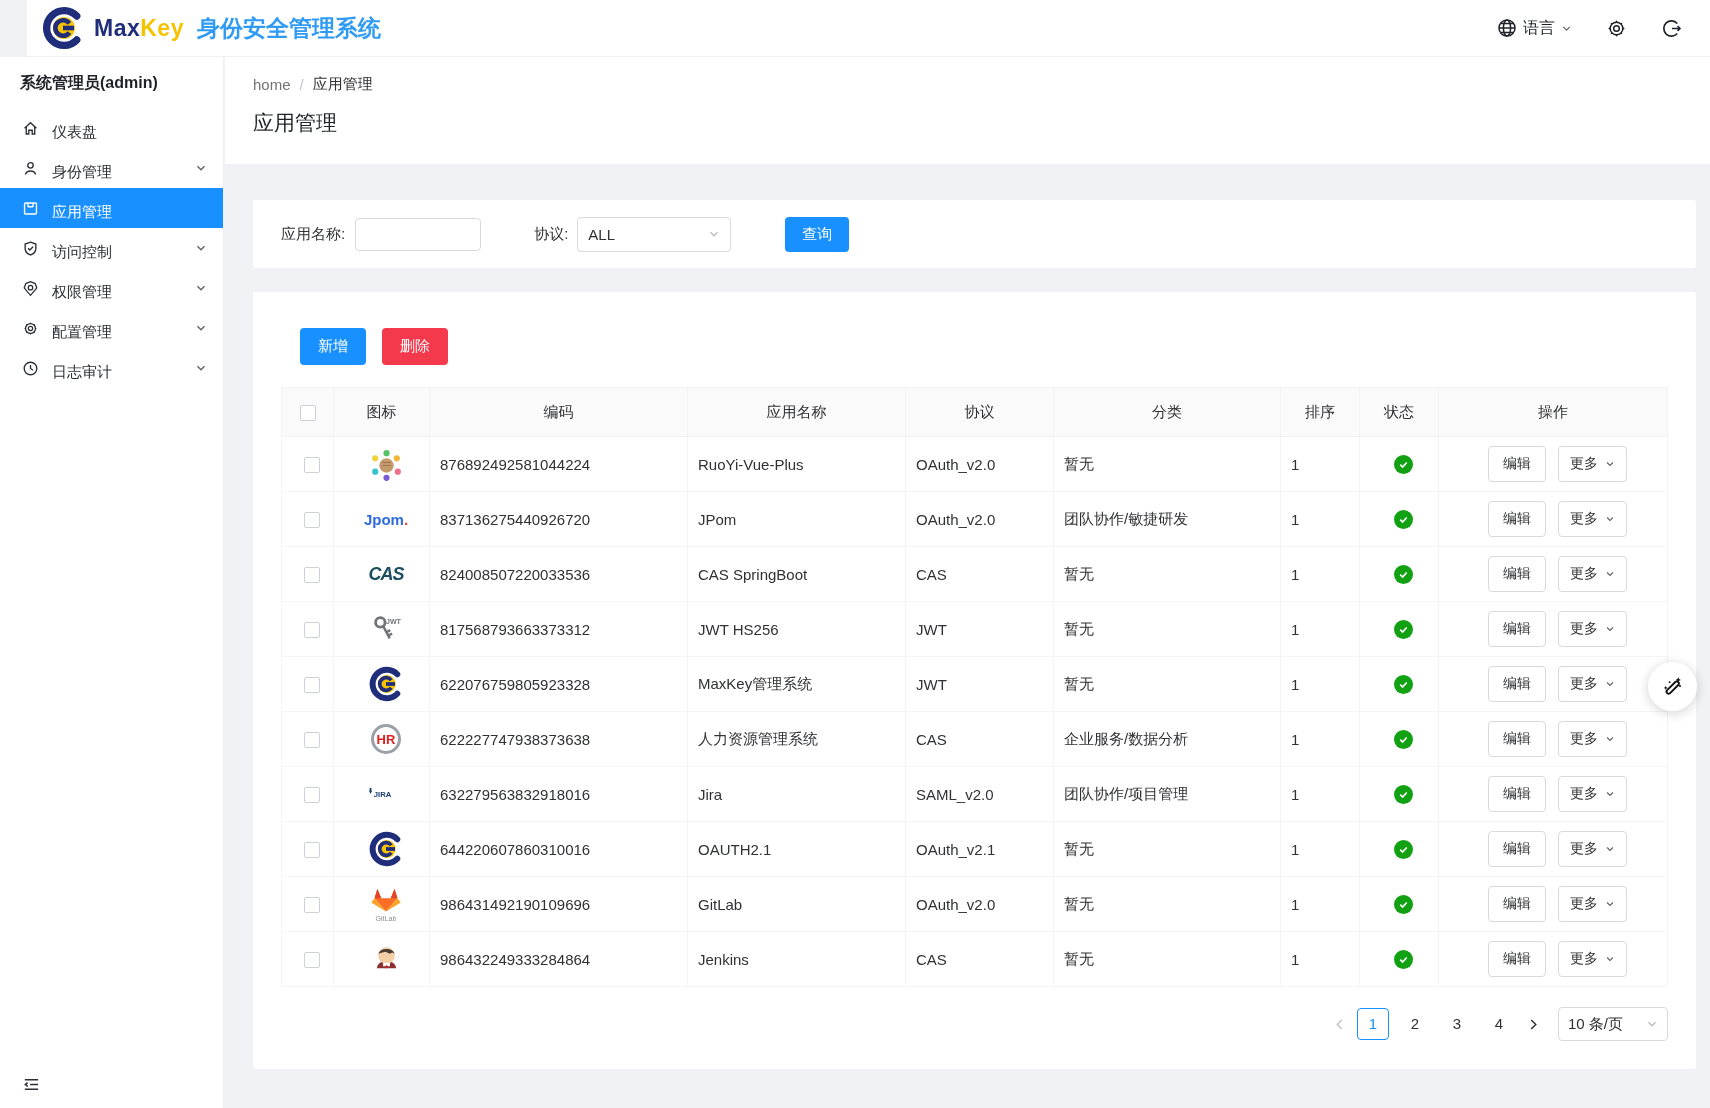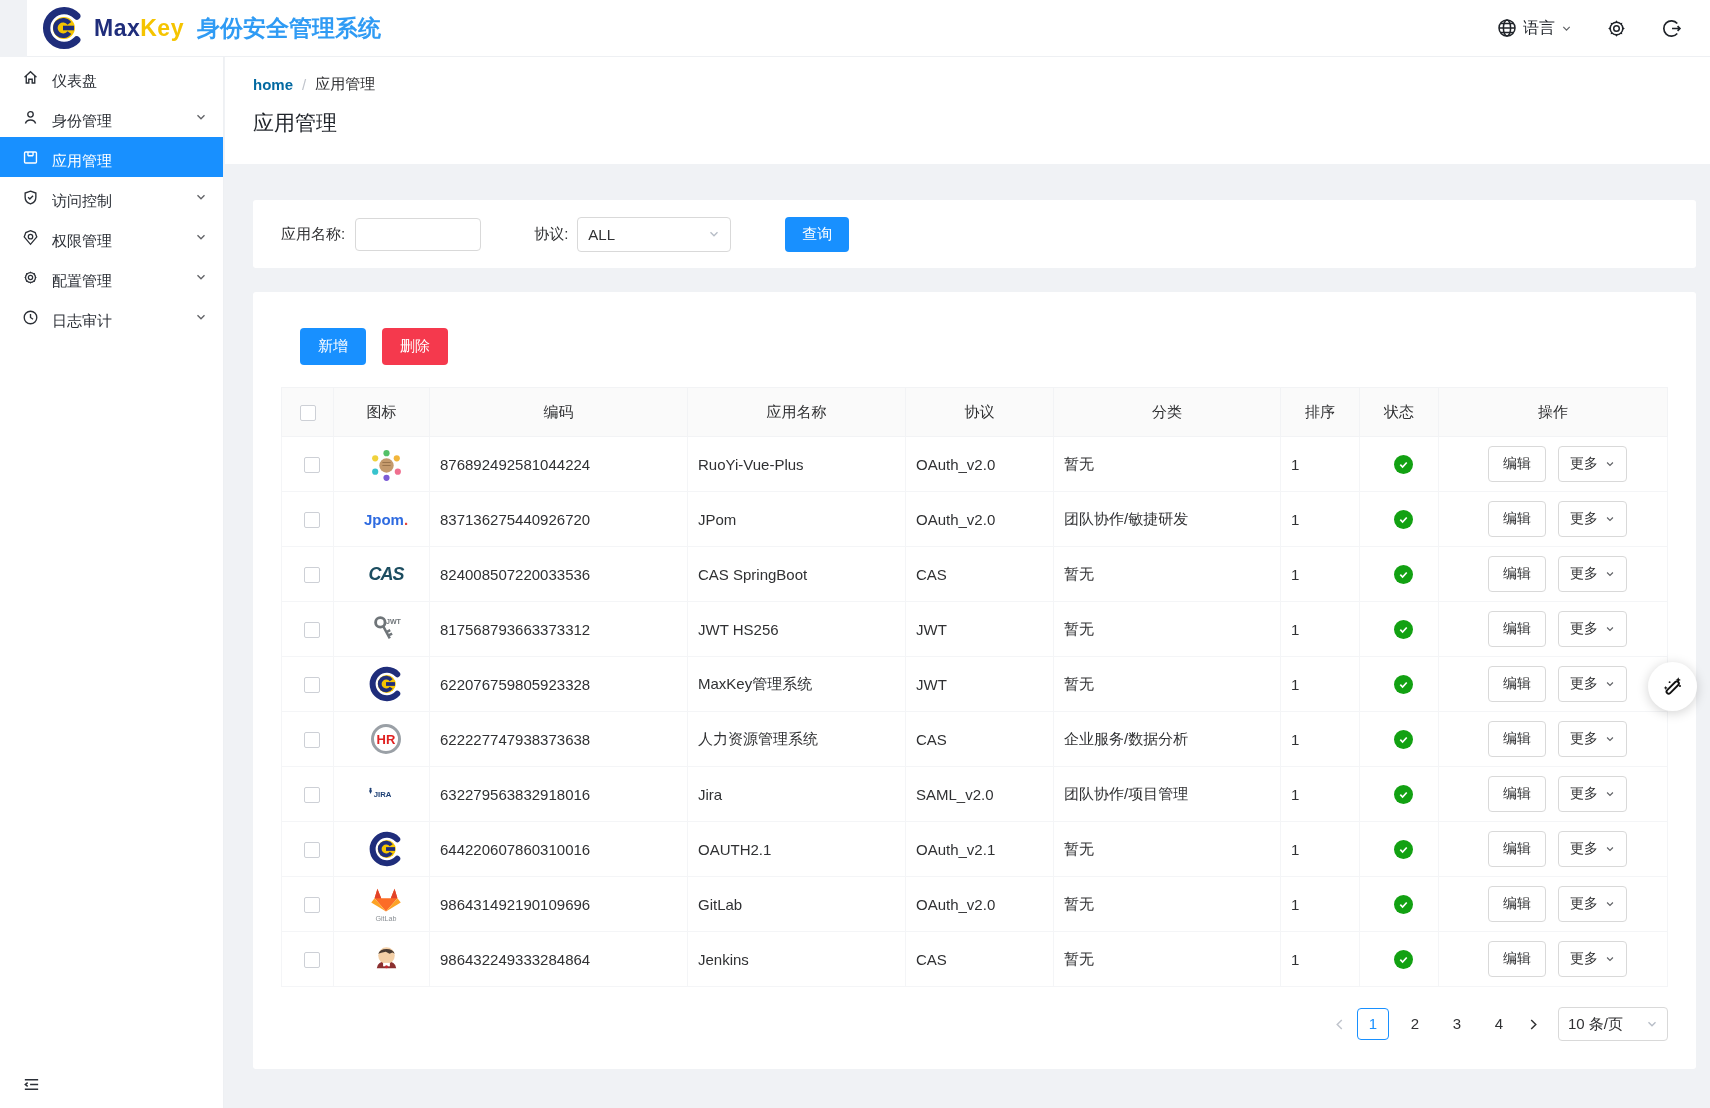--- a/index.html
+++ b/index.html
@@ -29,21 +29,21 @@
   .menu-item svg { flex:0 0 auto; }
   .menu-item .mi-label { margin-left:13px;margin-top:8px; }
   .menu-item .mi-caret { margin-left:auto; display:flex; }
   .menu-item.active { background:#1890ff; color:#fff; }
   .sidebar-collapse { position:absolute; bottom:14px; left:22px; cursor:pointer; }
 
   
   .main { position:absolute; top:57px; left:225px; right:0; bottom:0; overflow:hidden; }
   .whiteband { background:#fff; padding:18px 0 25px 28px; height:107px; }
   .breadcrumb { font-size:15px; display:flex; gap:9px; align-items:center; }
-  .bc-home { color:#0369a1; cursor:pointer;font-weight:bold; }
+  .bc-home { color:#737373; cursor:pointer; }
   .bc-sep { color:#c0c4cc; }
   .bc-cur { color:#303133; }
   .page-title { margin-top:15px; font-size:21px; color:#1f2329; font-weight:500; }
   .graybody { padding:36px 14px 0 28px; }
 
   
   .filter-card { background:#fff; border-radius:3px; height:68px; display:flex; align-items:center; padding-left:28px; }
   .f-label { font-size:15px; color:#303133; }
   .f-input { margin-left:10px; width:126px; height:33px; border:1px solid #d9d9d9; border-radius:4px;
     padding:0 8px; font-size:14px; outline:none; font-family:inherit; }
@@ -140,20 +140,21 @@
         <svg width="21" height="21" viewBox="0 0 20 20" fill="none" stroke="#1f2329" stroke-width="1.6">
           <path d="M15.5 5.2 A7.3 7.3 0 1 0 15.5 14.8"></path>
           <path d="M10.5 10 H18 M15.8 7.8 L18 10 L15.8 12.2"></path>
         </svg>
       </span>
     </div>
   </div>
 </div>
 
 <div class="sidebar">
+  <div class="sidebar-user">系统管理员(admin)</div>
 
   <div class="menu-item">
     <span style="display:flex">
       <svg width="17" height="17" viewBox="0 0 20 20" fill="none" stroke="currentColor" stroke-width="1.6">
         <path d="M3 9.8 L10 3.2 L17 9.8"></path>
           <path d="M5 8.3 V16.5 H8 V12 H12 V16.5 H15 V8.3"></path>
       </svg>
     </span>
     <span class="mi-label">仪表盘</span>
   </div>

